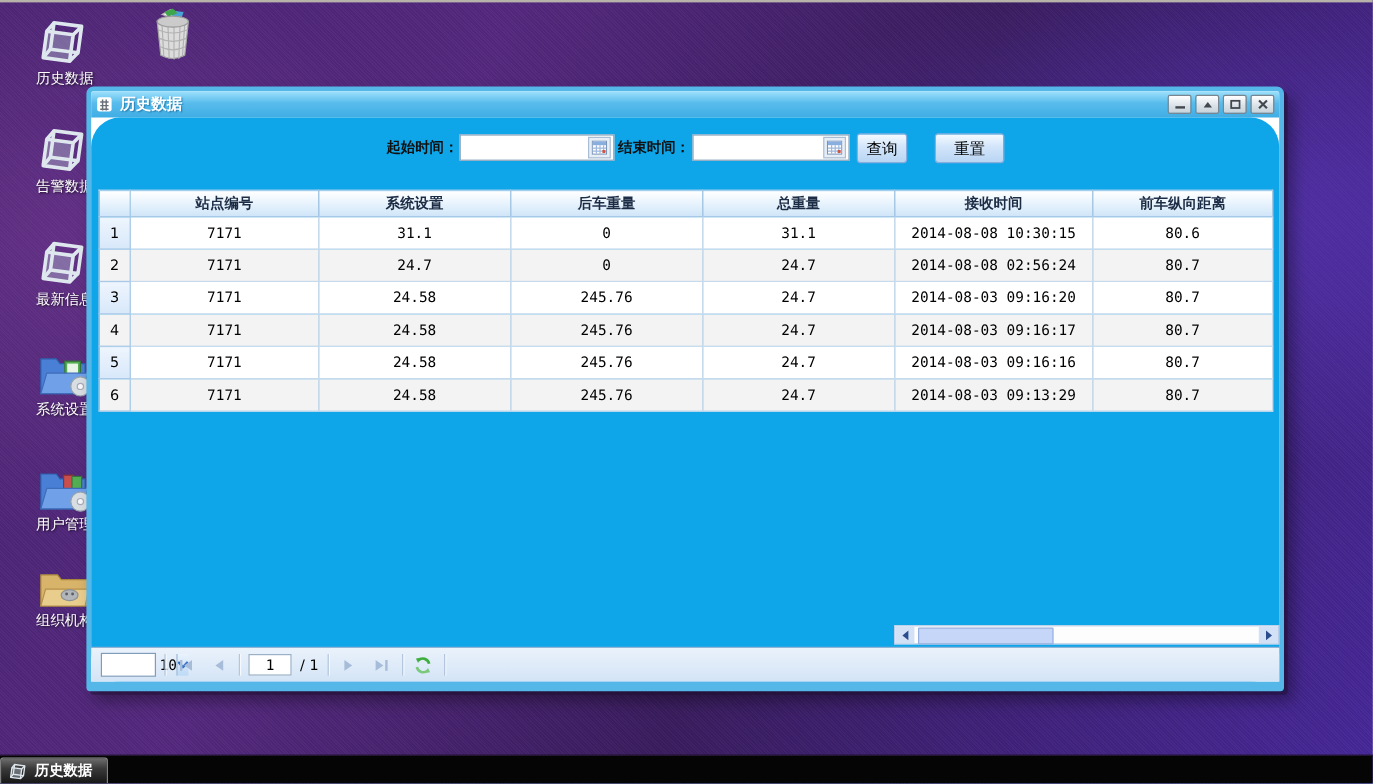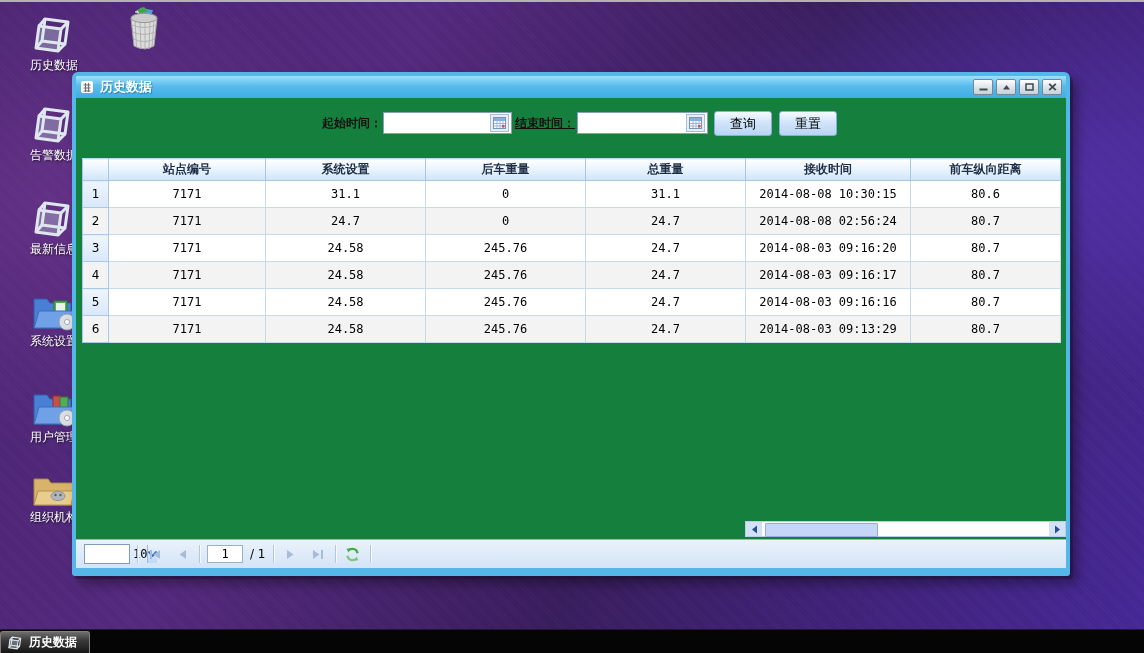--- a/index.html
+++ b/index.html
@@ -29,21 +29,21 @@
     background:linear-gradient(#9fe0fb,#58bcec 45%,#3fade4);
     border-radius:2px 2px 0 0;
   }
   .title-text{color:#fff;font-weight:bold;font-size:13px;text-shadow:1px 1px 1px rgba(0,80,130,.5);}
   .win-controls{margin-left:auto;display:flex;gap:3px;}
   .wbtn{
     width:20px;height:16px;display:flex;align-items:center;justify-content:center;
     background:linear-gradient(#ffffff,#dbe3e9 55%,#c8d2d9);
     border:1px solid #79858f;border-radius:2px;box-sizing:border-box;cursor:pointer;
   }
-  .content{position:relative;width:990px;height:470px;background:#15803d;}
+  .content{position:relative;width:990px;height:470px;background:#0ea5e9;border-radius:24px;}
 
   
   .flabel{position:absolute;top:14px;height:22px;line-height:22px;font-weight:bold;color:#111;text-align:right;}
   .dtinput{
     position:absolute;top:14px;height:22px;box-sizing:border-box;display:flex;align-items:center;
     border:1px solid #86a0ba;background:#fff;padding:0 2px 0 4px;
   }
   .dtinput input{flex:1;border:0;outline:none;min-width:0;font:12px "DejaVu Sans Mono",monospace;background:transparent;}
   .calbtn{width:17px;height:16px;display:flex;align-items:center;justify-content:center;background:#e8eef6;border:1px solid #a9bdd4;cursor:pointer;}
   .fbtn{
@@ -243,34 +243,34 @@
       <span class="calbtn">
         <svg width="13" height="12" viewBox="0 0 13 12">
             <rect x="0.5" y="0.5" width="12" height="11" fill="#fff" stroke="#7a93b8"></rect>
             <rect x="1" y="1" width="11" height="3" fill="#89aee0"></rect>
             <path d="M1 6.5h11M1 9h11M4 4v7M7 4v7M10 4v7" stroke="#9db6dc" stroke-width="1" fill="none"></path>
             <rect x="9" y="8" width="2.5" height="2.5" fill="#d05548"></rect>
           </svg>
       </span>
     </span>
 
-    <span class="flabel" style="left:429px;width:70px;text-decoration:underline;">结束时间：</span>
+    <span class="flabel" style="left:429px;width:70px;">结束时间：</span>
     <span class="dtinput" style="left:501px;width:131px;">
       <input value="" style="">
       <span class="calbtn">
         <svg width="13" height="12" viewBox="0 0 13 12">
             <rect x="0.5" y="0.5" width="12" height="11" fill="#fff" stroke="#7a93b8"></rect>
             <rect x="1" y="1" width="11" height="3" fill="#89aee0"></rect>
             <path d="M1 6.5h11M1 9h11M4 4v7M7 4v7M10 4v7" stroke="#9db6dc" stroke-width="1" fill="none"></path>
             <rect x="9" y="8" width="2.5" height="2.5" fill="#d05548"></rect>
           </svg>
       </span>
     </span>
 
-    <button class="fbtn" style="left:638px;width:58px;">查询</button>
+    <button class="fbtn" style="left:638px;width:42px;">查询</button>
     <button class="fbtn" style="left:703px;width:58px;">重置</button>
 
     <table class="grid">
       <colgroup>
           <col style="width: 26px;">
           <col style="width: 157px;">
           <col style="width: 160px;">
           <col style="width: 160px;">
           <col style="width: 160px;">
           <col style="width: 165px;">

